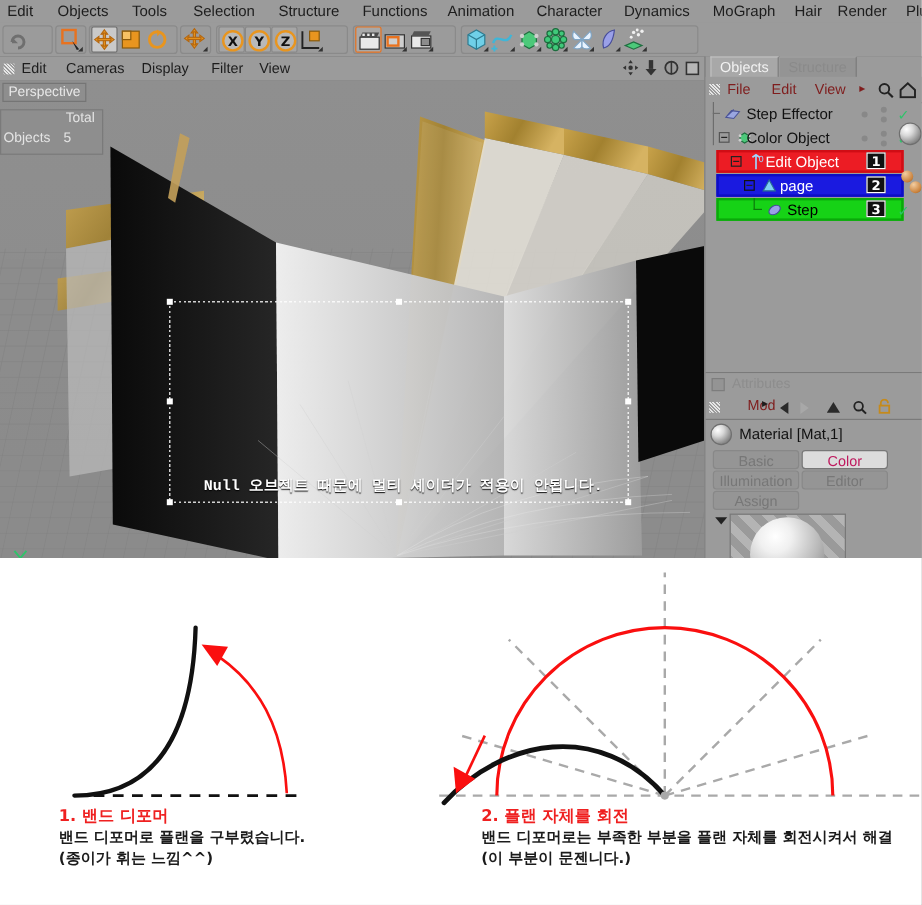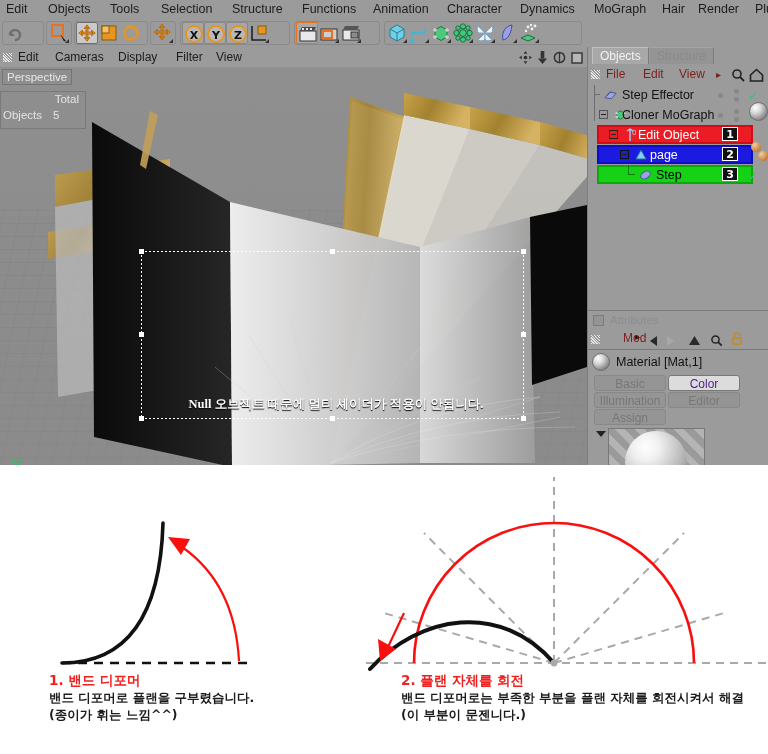--- a/index.html
+++ b/index.html
@@ -52,21 +52,21 @@
   
   .selbox{position:absolute;left:141px;top:184px;width:383px;height:168px;
           outline:none;}
   .selbox .dh{position:absolute;height:1px;width:100%;left:0;
     background-image:repeating-linear-gradient(to right,#fff 0 2px,transparent 2px 4px);}
   .selbox .dv{position:absolute;width:1px;height:100%;top:0;
     background-image:repeating-linear-gradient(to bottom,#fff 0 2px,transparent 2px 4px);}
   .hnd{position:absolute;width:5px;height:5px;background:#fff;}
   .vptext{position:absolute;left:161px;top:329px;width:350px;text-align:center;
           color:#ffffff;font-size:12.5px;font-weight:bold;
-          font-family:Liberation Serif, serif;
+          font-family:Liberation Mono, monospace;
           text-shadow:0 1px 1px #000;}
 
   
   .rcol{position:absolute;left:587px;top:47px;width:181px;height:418px;background:#9b9b9b;
         border-left:1px solid #7d7d7d;}
   .tabrow{position:absolute;left:0;top:0;width:181px;height:17px;}
   .tab{position:absolute;top:0;height:17px;line-height:17px;padding:0 7px;font-size:12px;}
   .tab.on{background:#a8a8a8;color:#f2f2f2;border-top:1px solid #c0c0c0;border-left:1px solid #c0c0c0;border-right:1px solid #7c7c7c;}
   .tab.off{background:#949494;color:#8a8a8a;border-top:1px solid #a4a4a4;border-right:1px solid #7c7c7c;}
   .omenu{position:absolute;left:0;top:17px;width:181px;height:21px;background:#9b9b9b;
@@ -96,21 +96,21 @@
   .atcheck{position:absolute;left:-12px;top:2px;width:9px;height:9px;border:1px solid #7d7d7d;background:#949494;}
   .atmenu{position:absolute;left:0;top:18px;width:181px;height:20px;border-bottom:1px solid #7a7a7a;}
   .matline{position:absolute;left:0;top:40px;width:181px;height:22px;}
   .matball{position:absolute;left:4px;top:2px;width:18px;height:18px;border-radius:50%;
     background:radial-gradient(circle at 32% 28%,#ffffff 0%,#d8d8d8 32%,#8f8f8f 70%,#5a5a5a 100%);
     border:1px solid #6f6f6f;box-sizing:border-box;}
   .matname{position:absolute;left:28px;top:2px;font-size:12.5px;color:#111;line-height:18px;}
   .btnblock{position:absolute;left:6px;top:64px;}
   .cbtn{position:absolute;height:16px;line-height:16px;text-align:center;font-size:12px;
         background:#959595;color:#777;border:1px solid #888;border-radius:3px;box-sizing:border-box;}
-  .cbtn.on{background:#dcdcdc;color:#4c1d95;border-color:#777;}
+  .cbtn.on{background:#dcdcdc;color:#be185d;border-color:#777;}
   .preview{position:absolute;left:20px;top:117px;width:97px;height:46px;overflow:hidden;
     background:repeating-linear-gradient(45deg,#9a9a9a 0 7px,#b4b4b4 7px 14px);
     border:1px solid #787878;box-sizing:border-box;}
   .preview .pb{position:absolute;left:16px;top:2px;width:62px;height:62px;border-radius:50%;
     background:radial-gradient(circle at 34% 26%,#ffffff 0%,#f0f0f0 22%,#b8b8b8 60%,#6f6f6f 100%);}
   .ptri{position:absolute;left:8px;top:120px;width:0;height:0;
     border-left:5px solid transparent;border-right:5px solid transparent;border-top:6px solid #222;}
   .msph{position:absolute;width:10px;height:10px;border-radius:50%;
     background:radial-gradient(circle at 34% 28%,#f3cda0,#c8803a 70%,#8a4f16 100%);}
 
@@ -544,21 +544,21 @@
             <svg width="15" height="14" viewBox="0 0 16 14">
                 <path d="M4 5 l4-2.5 l4 2.5 v4 l-4 2.5 l-4-2.5z" fill="#4cc97a" stroke="#1f6f40"></path>
                 <g fill="#cfcfcf">
                   <circle cx="4" cy="5" r="1.3"></circle>
                   <circle cx="12" cy="5" r="1.3"></circle>
                   <circle cx="4" cy="9" r="1.3"></circle>
                   <circle cx="12" cy="9" r="1.3"></circle>
                 </g>
               </svg>
           </span>
-          <span class="onm" style="left:34px">Cloner MoGraph</span>
+          <span class="onm" style="left:34px">Color Object</span>
           <i class="dot" style="left:130px;top:8px"></i>
           <i class="dot" style="left:146px;top:4px"></i>
           <i class="dot" style="left:146px;top:12px"></i>
           <span class="chk" style="left:160px;top:5px">✓</span>
         </div>
 
         <div class="orow" style="top:40px">
           <span class="hl" style="left:9px;top:0;width:156px;background:#ec1c24;border:2px solid #d00d15;"></span>
           <span class="expander" style="left:21px;top:5px;background:#ec1c24;border-color:#222;"></span>
           <span style="position:absolute;left:35px;top:3px">

